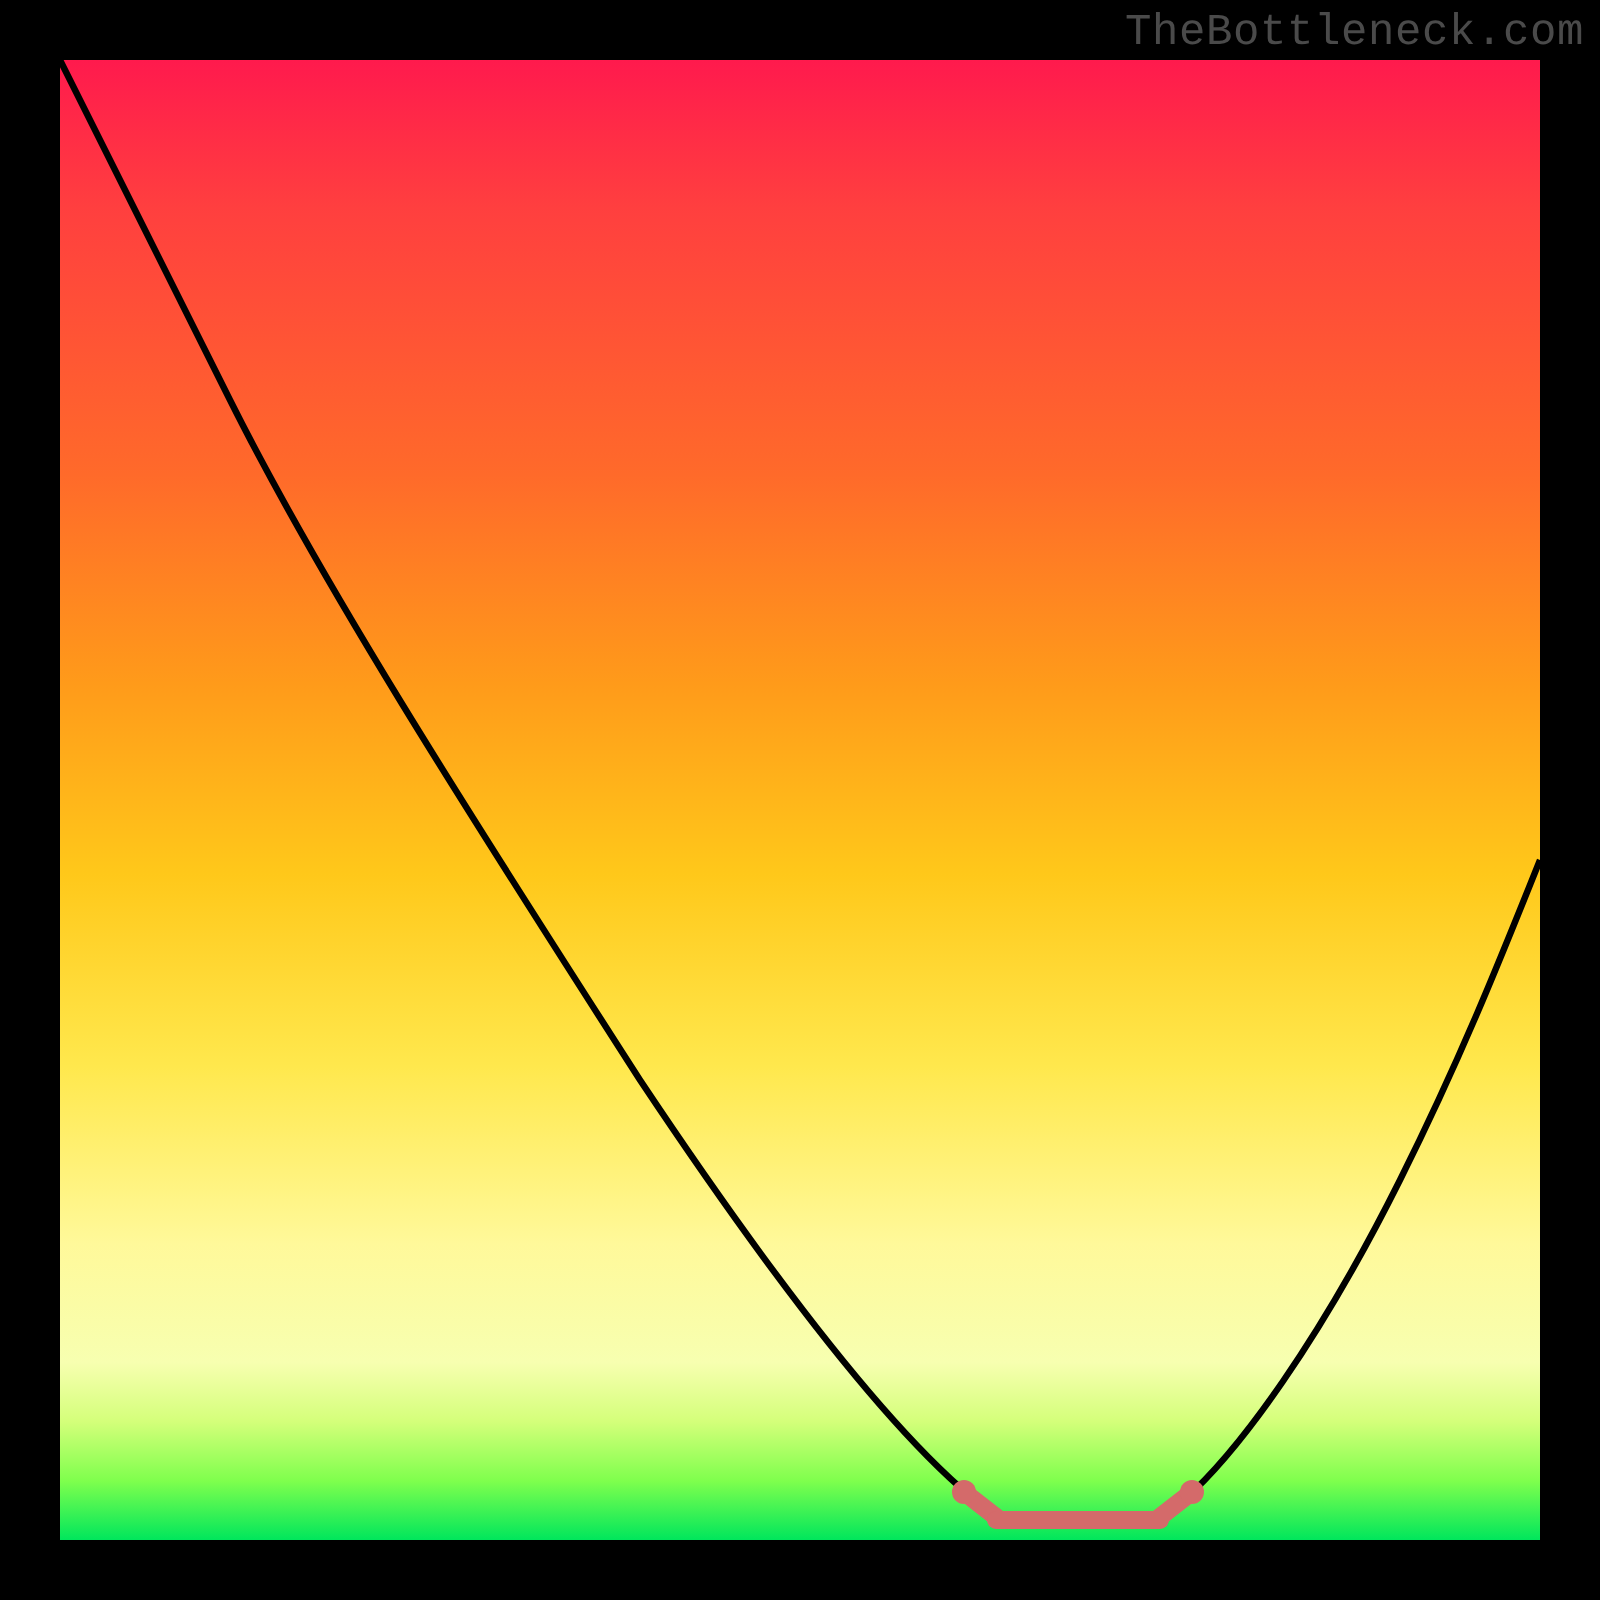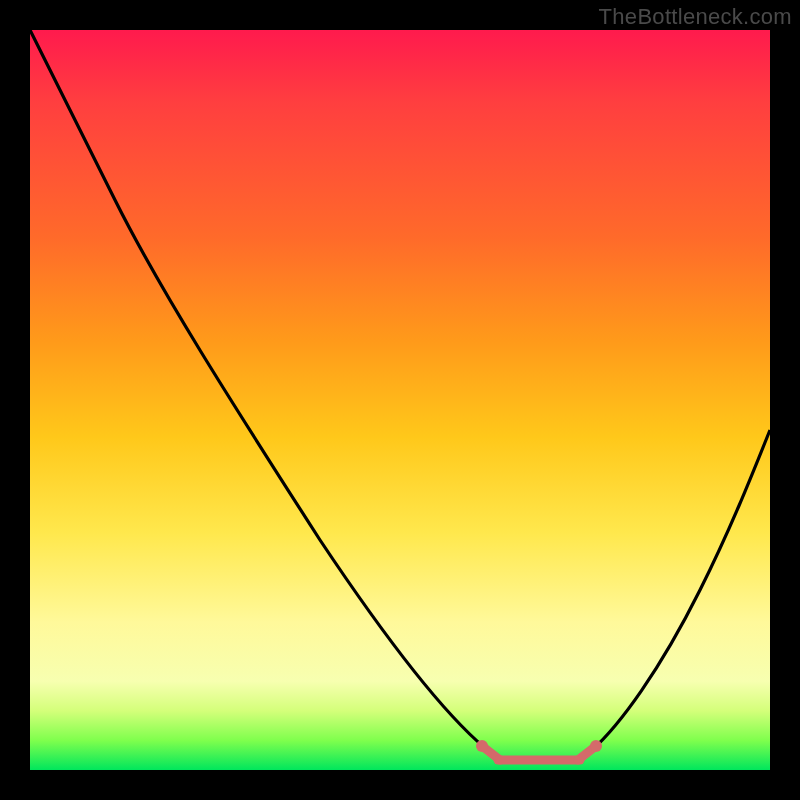--- a/index.html
+++ b/index.html
@@ -9,20 +9,21 @@
     height: 800px;
     background: #000;
     overflow: hidden;
     font-family: Arial, Helvetica, sans-serif;
   }
   .frame {
     position: relative;
     width: 800px;
     height: 800px;
     background: #000;
+    font-family: Liberation Mono, monospace;
   }
   .plot-area {
     position: absolute;
     left: 30px;
     top: 30px;
     width: 740px;
     height: 740px;
     
     background: linear-gradient(
       to bottom,

